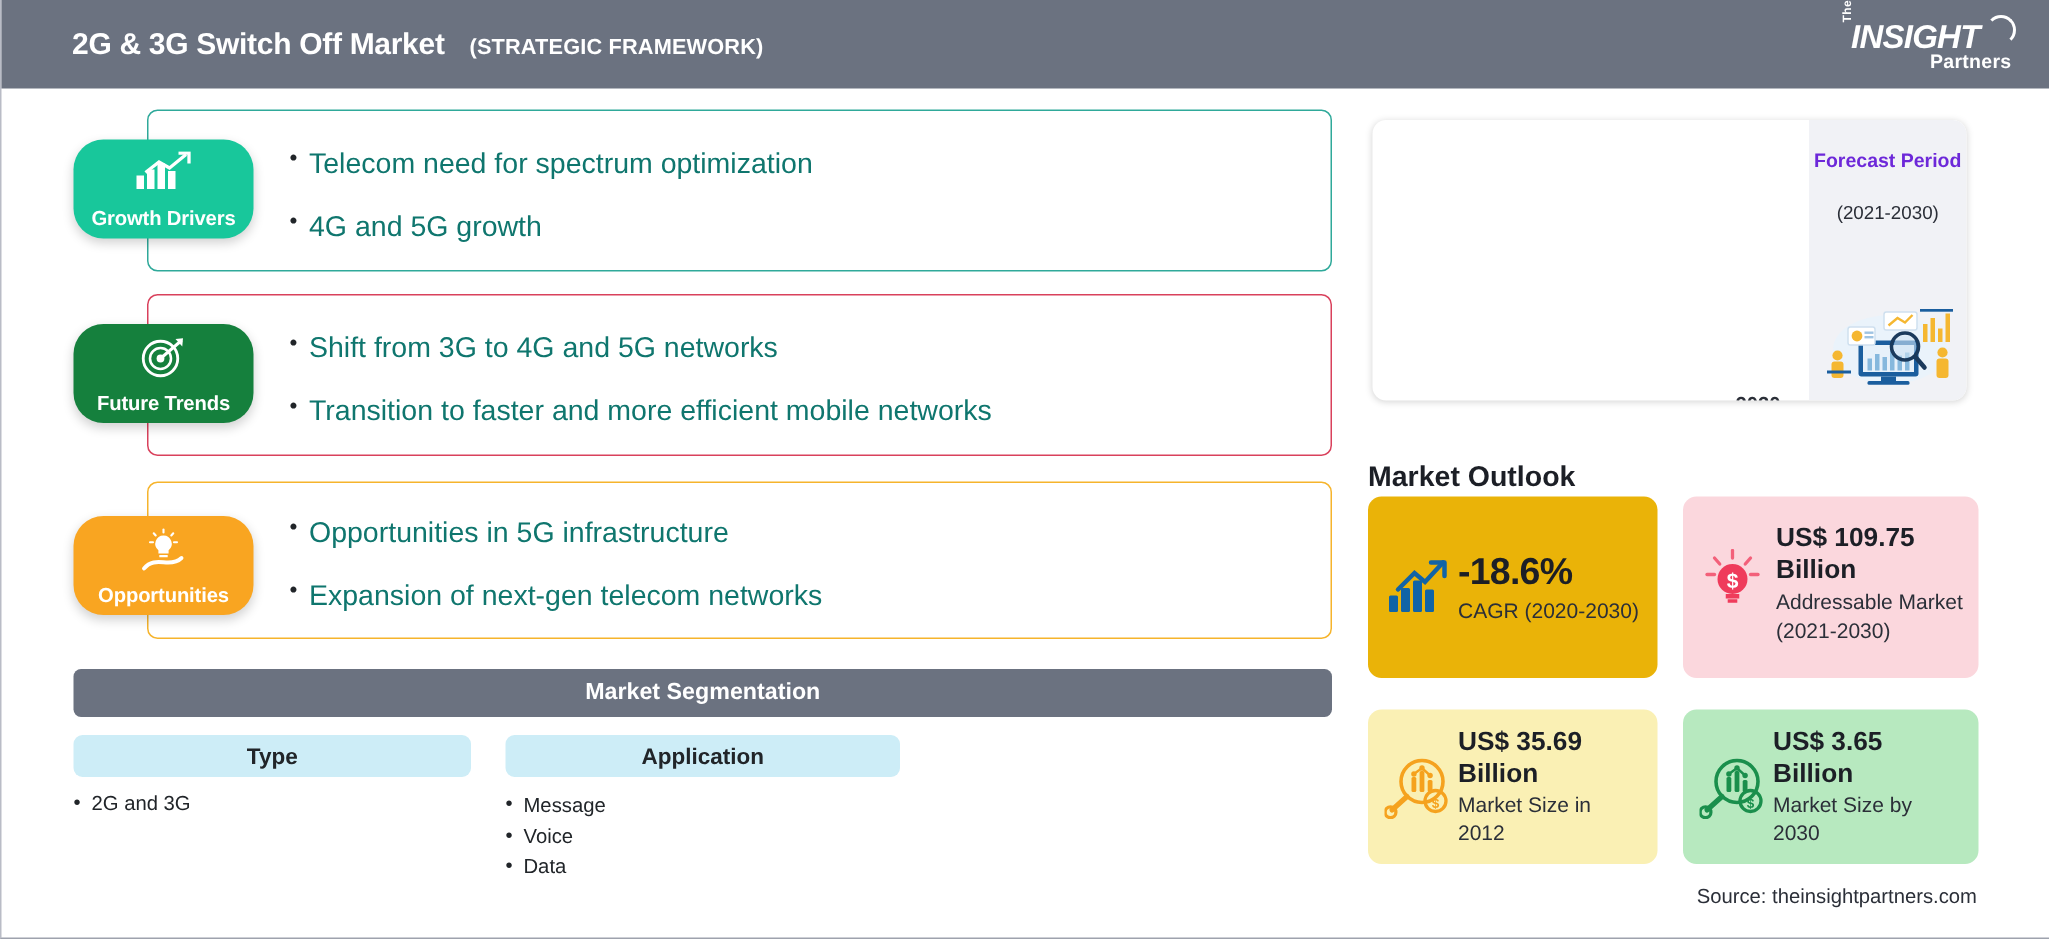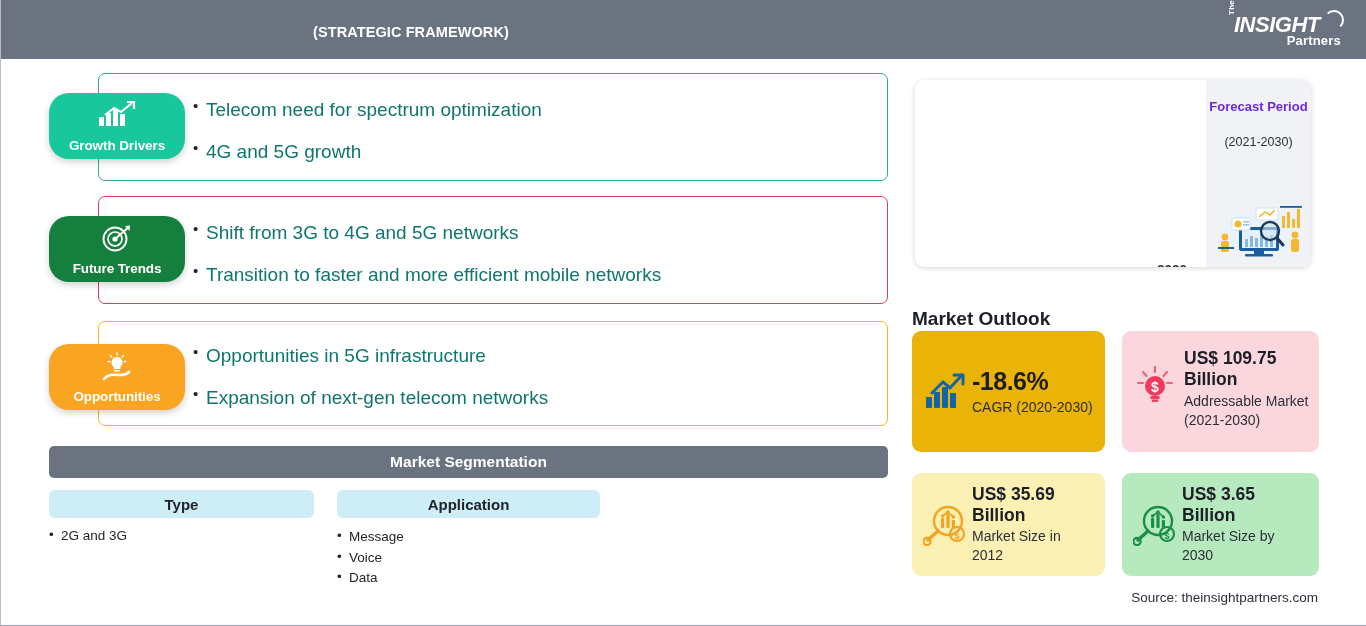--- a/index.html
+++ b/index.html
@@ -40,21 +40,21 @@
               border-left-color:transparent; }
 
   
   .panel { position: absolute; border: 1.4px solid; border-radius: 7px; background:#fff; }
   .panel-bullets { position:absolute; left: 95px; top: 0; }
   .bullet { font-size: 19px; color: #0f766e; line-height: 1.55; white-space: nowrap;
             position: relative; padding-left: 13px; margin-bottom: 13px; }
   .bullet::before { content:"\2022"; position:absolute; left:0; top:-1px; font-size:15px; color:#212529; }
 
   .badge {
-    position: absolute; width: 136px; height: 66px; border-radius: 20px;
+    position: absolute; width: 120px; height: 66px; border-radius: 20px;
     display: flex; flex-direction: column; align-items: center; justify-content: flex-end;
     padding-bottom: 6px; color: #fff; box-shadow: 0 3px 7px rgba(0,0,0,0.18);
     z-index: 5;
   }
   .badge-label { font-size: 13.5px; font-weight: bold; letter-spacing: -0.1px; }
   .badge-icon { position:absolute; top: 8px; left: 50%; transform: translateX(-50%); }
 
   
   .seg-header {
     position:absolute; left:48px; top:446px; width:839px; height:32px;
@@ -99,20 +99,21 @@
   .ocard-value.big { font-size:25px; letter-spacing:-0.5px; }
   .ocard-sub { font-size:14px; color:#2b2f38; line-height:1.35; margin-top:1px; }
   .source { position:absolute; right:48px; top:590px; font-size:13.5px; color:#2b2f38; }
 </style>
 </head>
 <body>
 
 <div id="page">
 
   <div class="header">
+    <div class="header-title">2G &amp; 3G Switch Off Market</div>
     <div class="header-sub">(STRATEGIC FRAMEWORK)</div>
     <div class="logo">
       <div class="logo-the">The</div>
       <div class="logo-insight">INSIGHT</div>
       <div class="logo-arc"></div>
       <div class="logo-partners">Partners</div>
     </div>
   </div>
 
   <div class="panel" style="left:97px; top:73px; width:790px; height:108px; border-color:#2fa99a;"></div>

